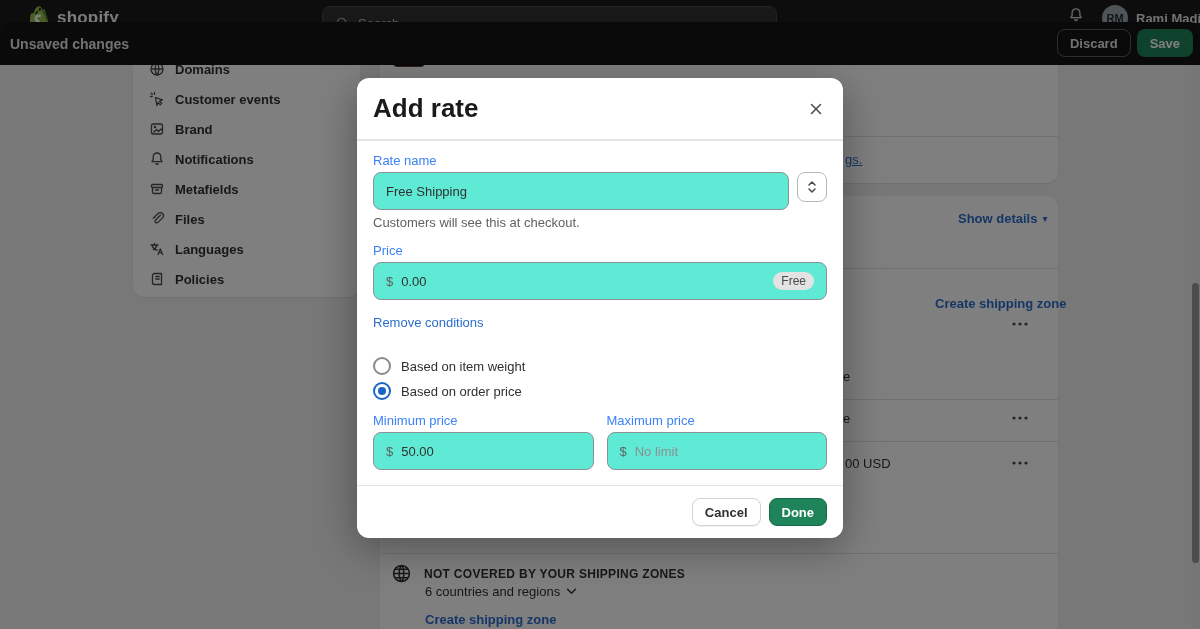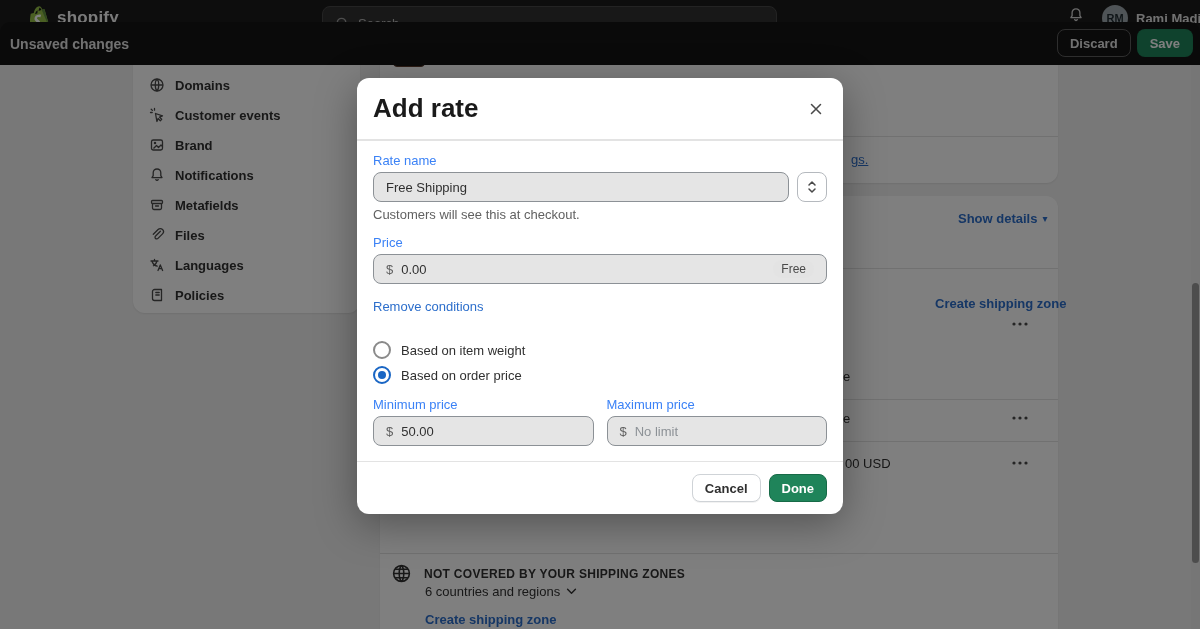--- a/index.html
+++ b/index.html
@@ -25,21 +25,21 @@
     border-radius:10px 10px 0 0; z-index:5; display:flex; align-items:center; }
   .savebar-title { color:#e3e3e3; font-size:14px; font-weight:600; margin-left:10px; }
   .savebar-actions { position:absolute; right:7px; top:7px; display:flex; gap:6px; }
   .btn { border-radius:8px; font-size:13px; font-weight:600; height:28px; padding:0 12px;
     display:flex; align-items:center; justify-content:center; cursor:pointer; }
   .btn-discard { background:transparent; border:1px solid #5c5c5c; color:#e3e3e3; }
   .btn-save { background:#1f845a; border:1px solid #17694712; color:#ffffff; }
 
   
   .card { position:absolute; background:#ffffff; border-radius:12px; box-shadow:0 1px 2px rgba(0,0,0,.08); }
-  .sidebar-card { left:133px; top:28px; width:227px; height:285px; }
+  .sidebar-card { left:133px; top:12px; width:227px; height:285px; }
   .side-item { position:absolute; left:8px; width:211px; height:30px; display:flex; align-items:center;
     gap:10px; padding:0 8px; border-radius:8px; cursor:pointer; }
   .side-item span.lbl { font-size:13px; font-weight:600; color:#303030; }
   .main-card1 { left:380px; top:28px; width:678px; height:155px; }
   .main-card2 { left:380px; top:196px; width:678px; height:444px; border-radius:12px 12px 0 0; }
   .divider { position:absolute; height:1px; background:#e3e3e3; }
   .thumb { position:absolute; left:393px; top:40px; width:32px; height:27px; border-radius:4px;
     background:#141210; border:1px solid #5a3b2d; }
   .link { color:#2c6ecb; font-size:13px; cursor:pointer; }
   .frag { position:absolute; font-size:13px; color:#303030; }
@@ -59,21 +59,21 @@
   .modal-title { font-size:26px; font-weight:700; color:#1a1a1a;text-align:right; }
   .close-btn { width:22px; height:22px; display:flex; align-items:center; justify-content:center; cursor:pointer; border-radius:6px; }
   .mhr { border:none; border-top:1px solid #e3e3e3; }
   .sec-radios { padding:13px 16px 15px; display:flex; flex-direction:column; gap:7px; }
   .radio-row { display:flex; align-items:center; gap:10px; cursor:pointer; }
   .radio { width:18px; height:18px; border-radius:50%; border:2px solid #8a8a8a; background:#fff; flex:0 0 18px; position:relative; }
   .radio.checked { border-color:#1a66c4; }
   .radio.checked::after { content:""; position:absolute; left:3px; top:3px; width:8px; height:8px; border-radius:50%; background:#1a66c4; }
   .sec-form { padding:12px 16px 15px; }
   .field-label { font-size:13px; color:#3b82f6; margin-bottom:4px; }
-  .input { height:30px; border:1px solid #8c9196; border-radius:8px; background:#e5e5e5;
+  .input { height:38px; border:1px solid #8c9196; border-radius:8px; background:#5eead4;
     display:flex; align-items:center; padding:0 12px; gap:8px; }
   .input input { border:none; outline:none; font-size:13px; color:#303030; flex:1; min-width:0;
     font-family:"Liberation Sans", sans-serif; background:transparent; }
   .input input::placeholder { color:#8c9196; }
   .prefix { color:#616161; font-size:13px; }
   .badge { background:#e3e3e3; color:#4a4a4a; font-size:12px; border-radius:10px; padding:2px 8px; }
   .name-row { display:flex; gap:8px; }
   .stepper { width:30px; height:30px; border:1px solid #b5b9be; border-radius:8px; background:#fff;
     display:flex; align-items:center; justify-content:center; cursor:pointer; flex:0 0 30px; }
   .helper { color:#616161; margin-top:5px; }
@@ -190,21 +190,21 @@
             <path d="M6.8 5.5h3.4M6.8 8h3.4" stroke-linecap="round"></path>
           </g>
         </svg>
       <span class="lbl">Policies</span>
     </div>
   </div>
 
   <div class="card main-card1"></div>
   <div class="thumb"></div>
   <div class="divider" style="left:380px; top:136px; width:678px;"></div>
-  <span class="link abs" style="left:845px; top:152px; text-decoration:underline;margin-left:6px;">gs.</span>
+  <span class="link abs" style="left:845px; top:152px; text-decoration:underline;">gs.</span>
 
   <div class="card main-card2"></div>
   <div class="abs" style="left:958px; top:211px; display:flex; align-items:center;">
     <span class="link" style="font-weight:600">Show details</span>
     <span class="caret-down">▾</span>
   </div>
   <div class="divider" style="left:380px; top:268px; width:678px;"></div>
   <span class="link abs" style="left:935px; top:296px; font-weight:600;">Create shipping zone</span>
 
   <div class="dots" style="left:1012px; top:318px;">

